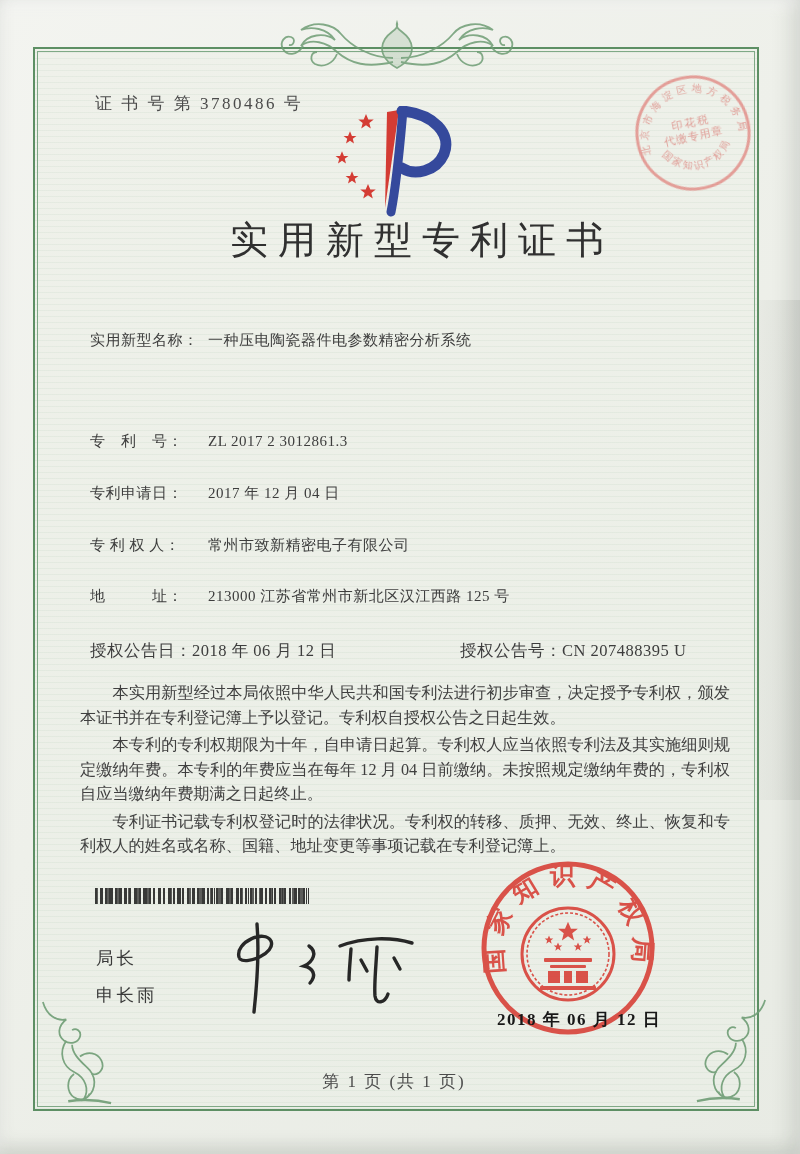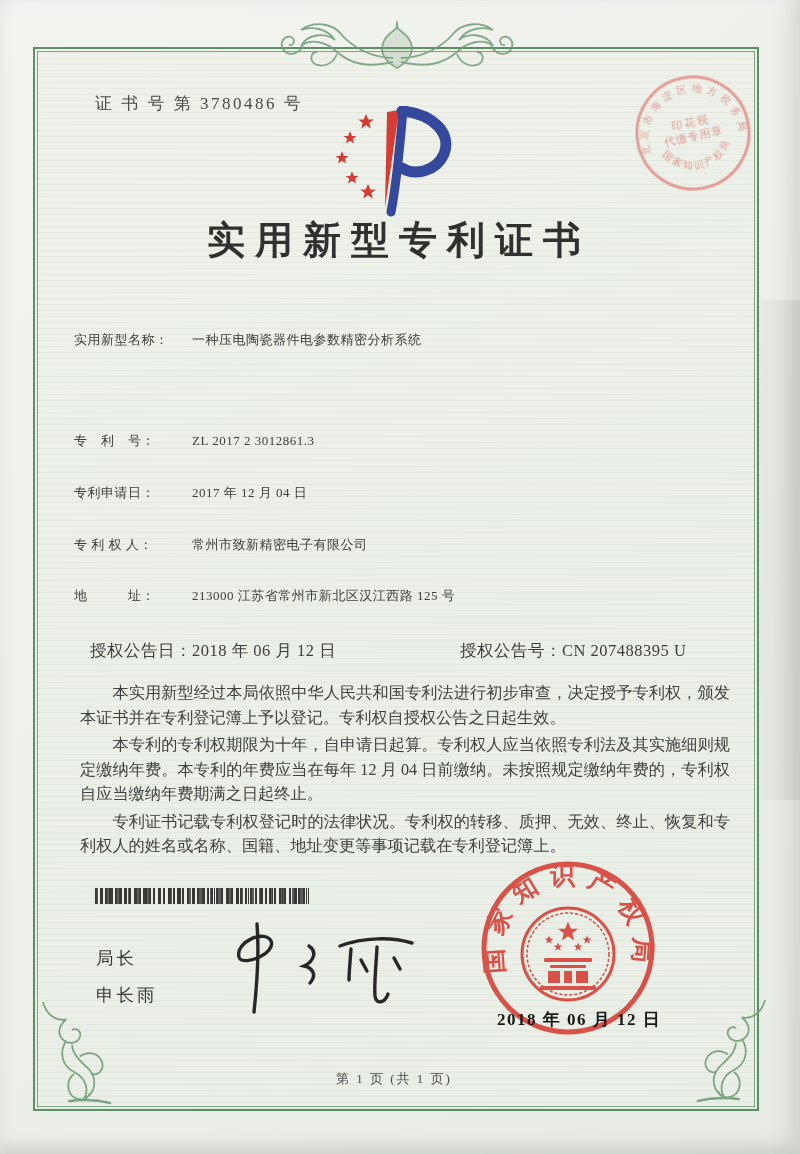--- a/index.html
+++ b/index.html
@@ -42,25 +42,25 @@
 
   .certnum{
     position:absolute;left:95px;top:92px;
     font-size:17px;letter-spacing:2.5px;color:#4b4b4b;
   }
 
   .logo{position:absolute;left:330px;top:106px;width:134px;height:112px;}
 
   .title{
     position:absolute;left:33px;top:215px;width:722px;
-    text-align:center;font-size:38px;font-weight:700;color:#303030;
-    letter-spacing:10px;text-indent:10px;
-  }
-
-  .frow{position:absolute;left:74px;font-size:13px;color:#3d3d3d;letter-spacing:.5px;white-space:nowrap;}
+    text-align:center;font-size:38px;font-weight:400;color:#303030;
+    letter-spacing:10px;text-indent:10px;padding-left:23px;
+  }
+
+  .frow{position:absolute;left:90px;font-size:15px;color:#3d3d3d;letter-spacing:.5px;white-space:nowrap;}
   .f-label{display:inline-block;min-width:112px;}
   .f-value{margin-left:6px;}
   .r0{top:331px}.r1{top:381px}.r2{top:432px}.r3{top:484px}.r4{top:536px}.r5{top:587px}
   .grant-wrap{position:absolute;left:0;top:640px;width:664px;height:24px;}
   .grant-left{position:absolute;left:90px;font-size:16.5px;color:#3d3d3d;letter-spacing:.5px;white-space:nowrap;}
   .grant-no{position:absolute;left:460px;font-size:16.5px;color:#3d3d3d;letter-spacing:.5px;white-space:nowrap;}
 
   .bodytext{
     position:absolute;left:80px;top:681px;width:650px;
     font-size:16.2px;line-height:24.5px;color:#404040;
@@ -86,21 +86,21 @@
   .seal-date{
     position:absolute;left:497px;top:1008px;width:190px;
     font-size:17px;font-weight:600;letter-spacing:1.5px;color:#181818;z-index:4;
   }
 
   .stamp{position:absolute;left:630px;top:70px;width:126px;height:126px;
     transform:rotate(-12deg);filter:blur(.4px);opacity:.85;}
 
   .footer{
     position:absolute;left:33px;top:1070px;width:722px;text-align:center;
-    font-size:13px;color:#4c4c4c;letter-spacing:2px;
+    font-size:17px;color:#4c4c4c;letter-spacing:2px;
   }
 </style>
 </head>
 <body>
 
 <div class="paper">
   <div class="crease crease1"></div>
   <div class="crease crease2"></div>
   <div class="crease crease3"></div>
 

